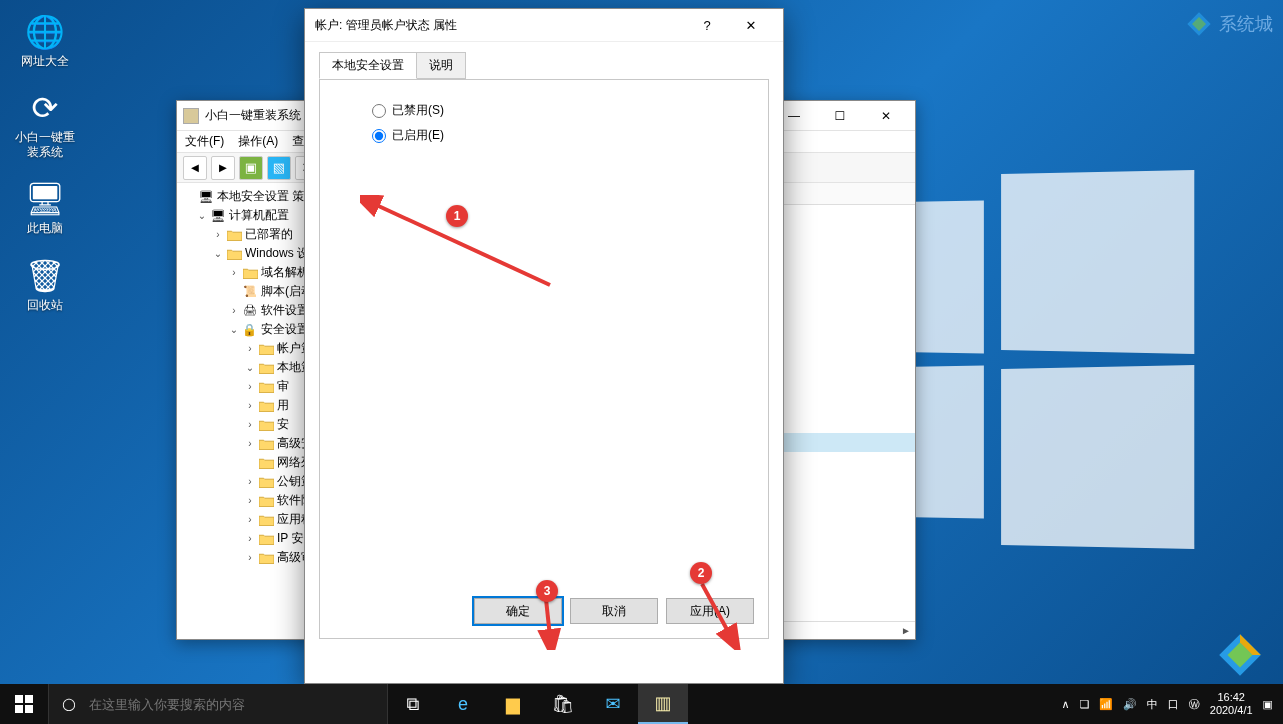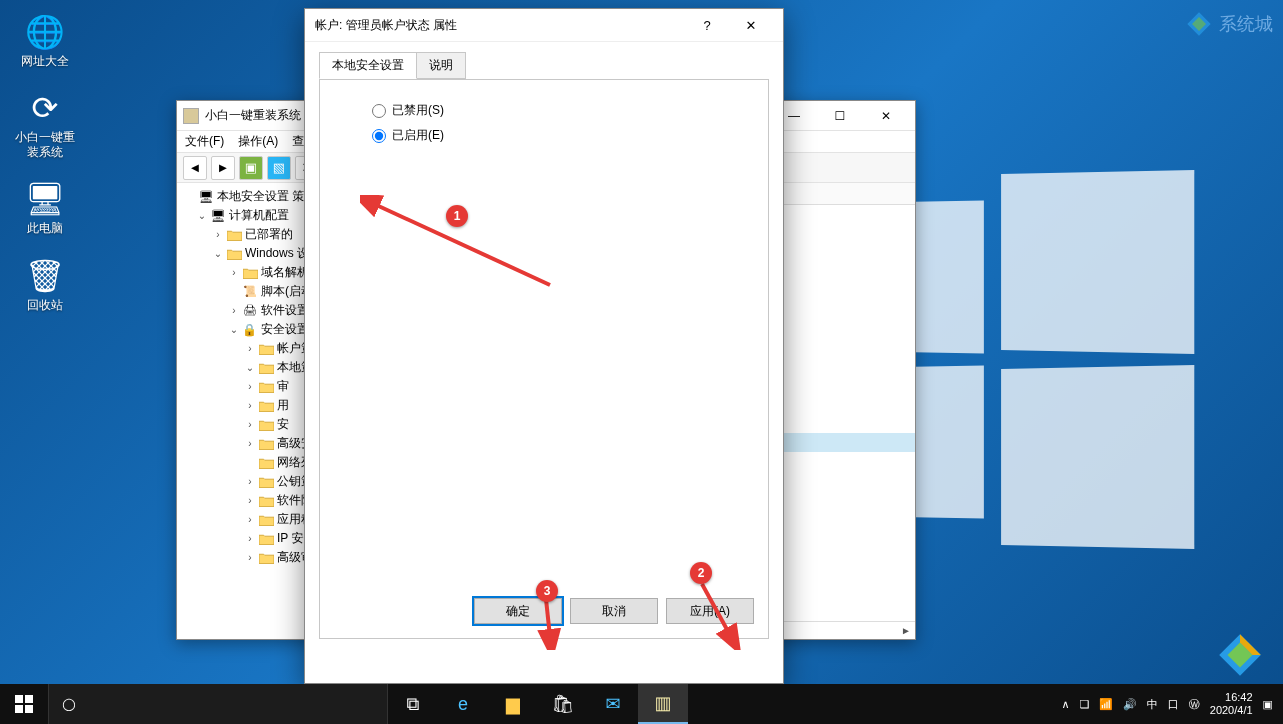--- a/index.html
+++ b/index.html
@@ -76,21 +76,21 @@
 
 .taskbar { position:absolute; left:0; bottom:0; width:100%; height:40px; background:#101010; display:flex; align-items:center; color:#fff; font-size:12px; }
 .taskbar .start { width:48px; height:40px; display:flex; align-items:center; justify-content:center; }
 .taskbar .search { flex:0 0 340px; height:40px; display:flex; align-items:center; background:#1c1c1c; border-left:1px solid #333; border-right:1px solid #333; }
 .taskbar .search .sicon { width:40px; display:flex; align-items:center; justify-content:center; }
 .taskbar .search input { flex:1; background:transparent; border:none; color:#aaa; font-size:13px; outline:none; }
 .taskbar .tasks { display:flex; height:40px; }
 .taskbar .titem { width:50px; height:40px; display:flex; align-items:center; justify-content:center; font-size:18px; }
 .taskbar .titem.active { background:#333; border-bottom:2px solid #76b9ed; }
 .taskbar .tray { margin-left:auto; display:flex; align-items:center; gap:10px; padding:0 10px; font-size:11px; }
-.taskbar .clock { text-align:right; line-height:1.15; }
+.taskbar .clock { text-align:center; line-height:1.15; }
 
 .watermark-br { position:absolute; right:18px; bottom:44px; width:50px; height:50px; opacity:.9; z-index:60; }
 .watermark-br svg { width:100%; height:100%; }
 
 
 .ifolder { width:15px; height:12px; }
 </style>
 </head>
 <body>
 
@@ -432,20 +432,21 @@
   <div class="start">
     <svg width="18" height="18" viewBox="0 0 18 18">
         <rect x="0" y="0" width="8" height="8" fill="#fff"></rect>
         <rect x="10" y="0" width="8" height="8" fill="#fff"></rect>
         <rect x="0" y="10" width="8" height="8" fill="#fff"></rect>
         <rect x="10" y="10" width="8" height="8" fill="#fff"></rect>
       </svg>
   </div>
   <div class="search">
     <div class="sicon">◯</div>
+    <input type="text" placeholder="在这里输入你要搜索的内容" style="">
   </div>
   <div class="tasks">
     <div class="titem">⧉</div>
     <div class="titem" style="color:#4cc2ff">e</div>
     <div class="titem" style="color:#ffcb4c">▆</div>
     <div class="titem">🛍</div>
     <div class="titem" style="color:#4cc2ff">✉</div>
     <div class="titem active" style="color:#f3e9a9">▥</div>
   </div>
   <div class="tray" id="tray">

